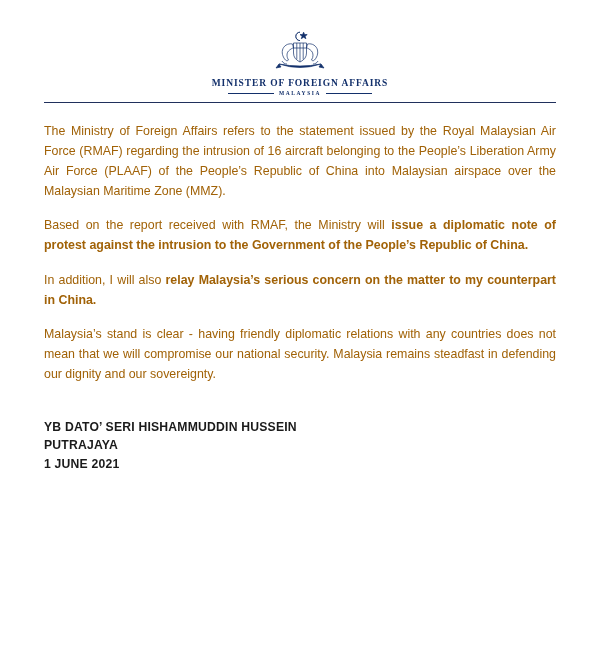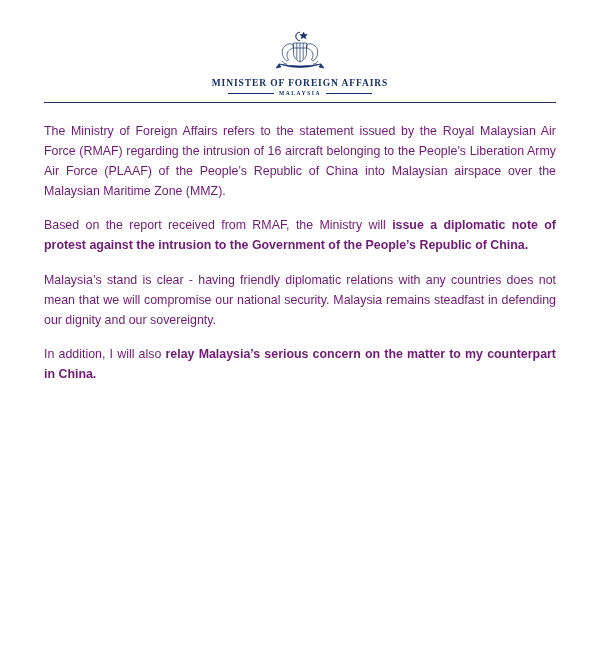--- a/index.html
+++ b/index.html
@@ -83,21 +83,21 @@
     text-decoration: underline;
     text-underline-offset: 3px;
     color: #16264f;
     margin: 0 8px 18px 8px;
   }
   
   .para {
     font-size: 12.4px;
     line-height: 1.62;
     text-align: justify;
-    color: #701a75;
+    color: #a16207;
     margin: 0 0 14px 0;
   }
   .para b { font-weight: 700; }
   
   .signoff {
     margin-top: 34px;
     font-size: 12.2px;
     font-weight: 700;
     line-height: 1.5;
     color: #1b1b1b;
@@ -142,21 +142,26 @@
       <span class="bar"></span>
     </div>
   </div>
 
 
   <hr class="divider">
 
 
   <p class="para">The Ministry of Foreign Affairs refers to the statement issued by the Royal Malaysian Air Force (RMAF) regarding the intrusion of 16 aircraft belonging to the People’s Liberation Army Air Force (PLAAF) of the People’s Republic of China into Malaysian airspace over the Malaysian Maritime Zone (MMZ).</p>
 
-  <p class="para"><span>Based on the report received from RMAF, the Ministry will </span><b>issue a diplomatic note of protest against the intrusion to the Government of the People’s Republic of China.</b></p>
+  <p class="para"><span>Based on the report received with RMAF, the Ministry will </span><b>issue a diplomatic note of protest against the intrusion to the Government of the People’s Republic of China.</b></p>
 
+
+  <p class="para"><span>In addition, I will also </span><b>relay Malaysia’s serious concern on the matter to my counterpart in China.</b></p>
 
   <p class="para">Malaysia’s stand is clear - having friendly diplomatic relations with any countries does not mean that we will compromise our national security. Malaysia remains steadfast in defending our dignity and our sovereignty.</p>
 
-  <p class="para"><span>In addition, I will also </span><b>relay Malaysia’s serious concern on the matter to my counterpart in China.</b></p>
-
+  <div class="signoff">
+    <div>YB DATO’ SERI HISHAMMUDDIN HUSSEIN</div>
+    <div>PUTRAJAYA</div>
+    <div>1 JUNE 2021</div>
+  </div>
 
 </div>
 
 </body></html>

